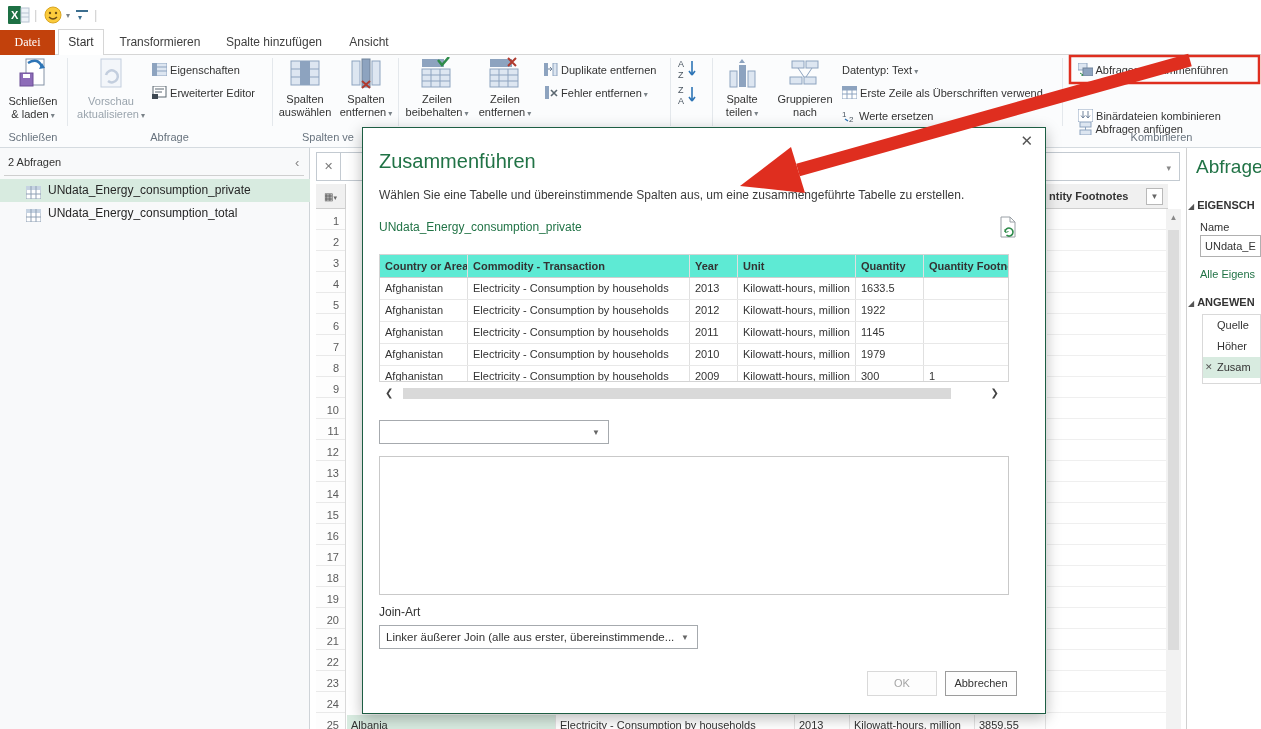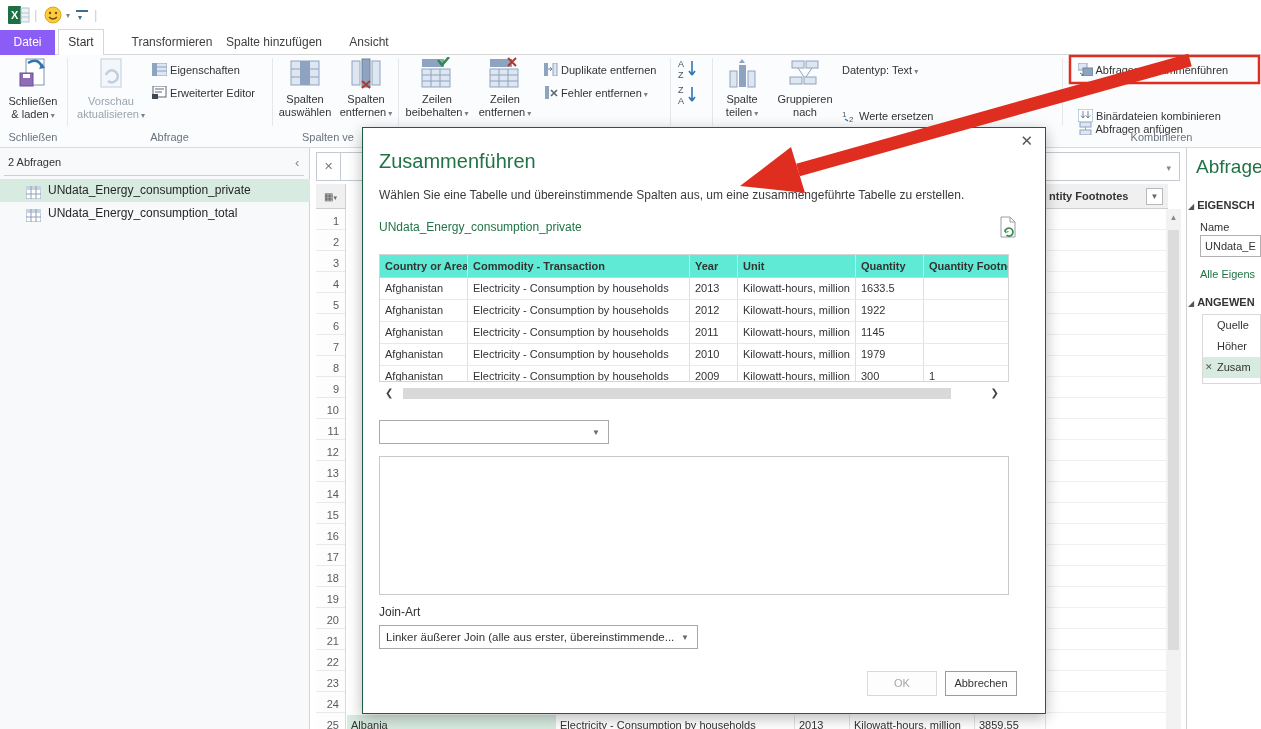--- a/index.html
+++ b/index.html
@@ -7,21 +7,21 @@
           font-family:"Liberation Sans", sans-serif;color:#333;font-size:11px;}
   .abs{position:absolute;box-sizing:border-box;}
   .nw{white-space:nowrap;overflow:hidden;}
   
   .titlebar{left:0;top:0;width:1261px;height:30px;background:#fff;}
   .apptitle{color:#8f8f8f;font-size:13px;line-height:30px;}
   .qsep{color:#d0d0d0;font-size:13px;line-height:30px;}
   
   .tabline{left:0;top:54px;width:1261px;height:1px;background:#d6d6d6;}
   .tab{height:25px;line-height:25px;text-align:center;font-size:12px;color:#404040;}
-  .tab-file{background:#8b5cf6;color:#fff;}
+  .tab-file{background:#c2410c;color:#fff;font-family:Liberation Serif, serif;}
   .tab-active{background:#fff;border:1px solid #d6d6d6;border-bottom:none;height:26px;z-index:2;color:#333;}
   
   .ribbon{left:0;top:55px;width:1261px;height:93px;background:#fbfcfd;border-bottom:1px solid #d5dbe0;}
   .rsep{top:58px;width:1px;height:68px;background:#e4e8ec;}
   .glabel{top:130px;height:14px;line-height:14px;text-align:center;color:#68737e;font-size:11px;}
   .bigbtn{top:57px;height:70px;text-align:center;cursor:default;}
   .bl{font-size:11px;line-height:13px;color:#333;}
   .bl.dis{color:#9aa4ad;}
   .smallbtn{height:20px;font-size:11px;color:#333;line-height:20px;text-align:left;}
   .car{color:#7a8288;font-size:8px;margin-left:2px;}
@@ -89,21 +89,21 @@
     </span>
     <span class="abs car" style="left:64px;top:11px;">▾</span>
     <span class="abs" style="left:76px;top:10px;width:12px;border-top:2px solid #3c6e8f;"></span>
     <span class="abs" style="left:78px;top:13px;color:#3c6e8f;font-size:8px;">▾</span>
     <span class="abs qsep" style="left:94px;top:0;">|</span>
   </div>
 
   <div class="abs tabline"></div>
   <div class="abs tab tab-file" style="left:0;top:30px;width:55px;">Datei</div>
   <div class="abs tab tab-active" style="left:58px;top:29px;width:46px;">Start</div>
-  <div class="abs tab" style="left:112px;top:30px;width:96px;margin-left:12px;">Transformieren</div>
+  <div class="abs tab" style="left:112px;top:30px;width:96px;">Transformieren</div>
   <div class="abs tab" style="left:216px;top:30px;width:116px;">Spalte hinzufügen</div>
   <div class="abs tab" style="left:340px;top:30px;width:58px;">Ansicht</div>
 
   <div class="abs ribbon"></div>
   <div class="abs rsep" style="left:67px;"></div>
   <div class="abs rsep" style="left:272px;"></div>
   <div class="abs rsep" style="left:398px;"></div>
   <div class="abs rsep" style="left:670px;"></div>
   <div class="abs rsep" style="left:712px;"></div>
   <div class="abs rsep" style="left:1062px;"></div>
@@ -244,20 +244,30 @@
           <rect x="18" y="4" width="12" height="7" fill="#dde6f1" stroke="#8da3bf"></rect>
           <rect x="2" y="20" width="12" height="7" fill="#dde6f1" stroke="#8da3bf"></rect>
           <rect x="16" y="20" width="12" height="7" fill="#dde6f1" stroke="#8da3bf"></rect>
           <path d="M10 11 l6 9 M24 11 l-6 9" stroke="#8da3bf" fill="none"></path>
         </svg></span>
     <div class="bl"><span>Gruppieren</span></div>
     <div class="bl"><span>nach</span></div>
   </div>
   <div class="abs smallbtn" style="left:842px;top:60px;width:130px;">
     <span>Datentyp: Text</span><span class="car">▾</span>
+  </div>
+  <div class="abs smallbtn nw" style="left:842px;top:83px;width:218px;">
+    <span><svg width="15" height="13" style="vertical-align:-2px">
+          <rect x="0" y="0" width="15" height="4" fill="#8da3bf"></rect>
+          <rect x="0" y="4" width="15" height="9" fill="#fff" stroke="#8da3bf"></rect>
+          <line x1="5" y1="4" x2="5" y2="13" stroke="#8da3bf"></line>
+          <line x1="10" y1="4" x2="10" y2="13" stroke="#8da3bf"></line>
+          <line x1="0" y1="8" x2="15" y2="8" stroke="#8da3bf"></line>
+        </svg></span>
+    <span>Erste Zeile als Überschriften verwend</span>
   </div>
   <div class="abs smallbtn" style="left:842px;top:106px;width:130px;">
     <span><svg width="14" height="13" style="vertical-align:-2px">
           <text x="0" y="8" font-size="8" fill="#4a5560" font-family="Liberation Sans,sans-serif">1</text>
           <text x="7" y="13" font-size="8" fill="#4a5560" font-family="Liberation Sans,sans-serif">2</text>
           <path d="M3 10 l3 2" stroke="#2e75b6" stroke-width="1.4"></path>
         </svg></span>
     <span>Werte ersetzen</span>
   </div>
 

